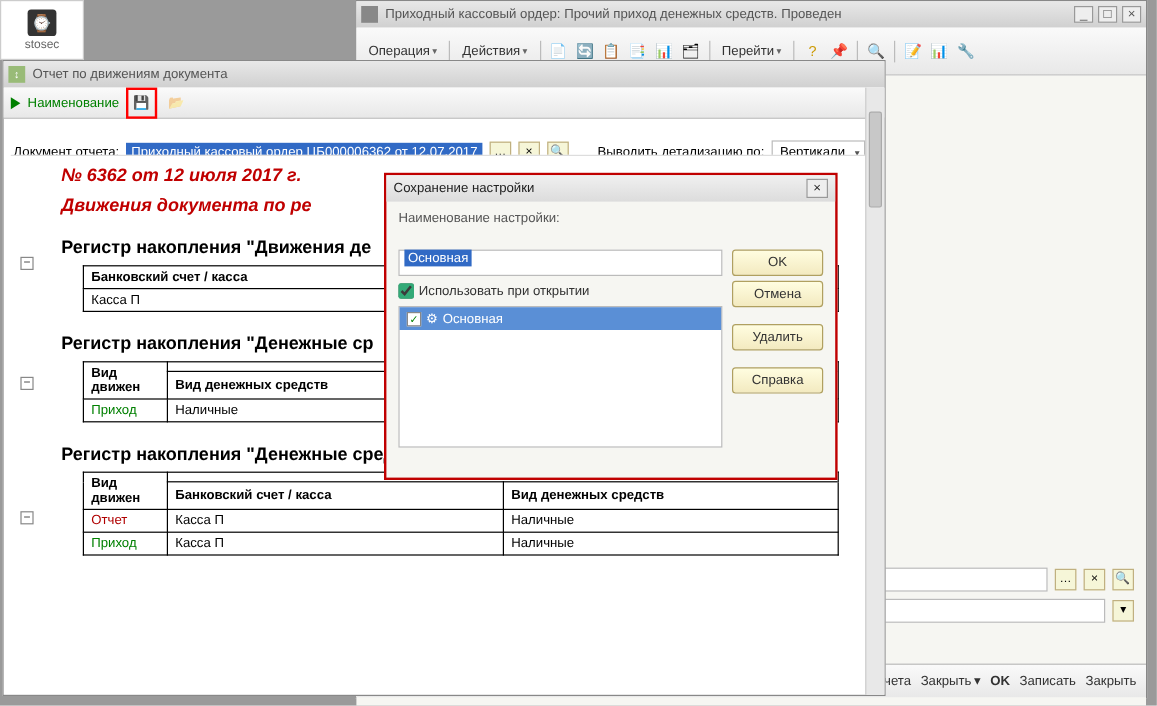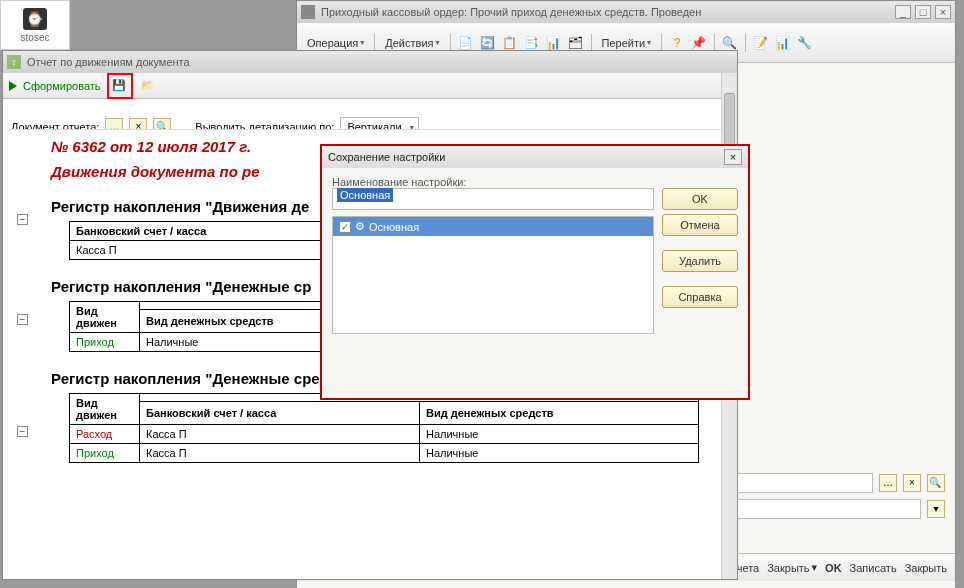--- a/index.html
+++ b/index.html
@@ -47,25 +47,25 @@
 .rep-h1 { color: #c00000; font-weight: bold; font-style: italic; font-size: 15px; margin: 8px 0 2px 42px; }
 .rep-h2 { font-weight: bold; font-size: 15px; margin: 18px 0 6px 42px; }
 .rep-table { border-collapse: collapse; margin-left: 60px; width: 630px; }
 .rep-table td, .rep-table th { border: 1px solid #000; padding: 3px 6px; text-align: left; font-weight: normal; font-size: 11px; }
 .rep-table th { font-weight: bold; }
 .td-green { color: #008000; }
 .td-red { color: #b00000; }
 .treemark { position: absolute; left: 8px; width: 11px; height: 11px; border: 1px solid #888; background: #fff; text-align: center; line-height: 9px; font-size: 10px; cursor: pointer; color: #333; }
 
 
-.dlg { position: absolute; left: 320px; top: 144px; width: 430px; height: 256px; border: 2px solid #c00000; background: #f6f6f2; display: flex; flex-direction: column; }
+.dlg { position: absolute; left: 320px; top: 144px; width: 378px; height: 256px; border: 2px solid #c00000; background: #f6f6f2; display: flex; flex-direction: column; }
 .dlg-title { height: 22px; background: linear-gradient(#f0f0f0,#dcdcdc); display: flex; align-items: center; padding: 0 6px; font-weight: normal; color: #222; }
 .dlg-title .x { margin-left: auto; width: 18px; height: 16px; border: 1px solid #999; background: #eee; text-align: center; line-height: 14px; cursor: pointer; font-family: sans-serif; }
 .dlg-body { flex: 1; padding: 8px 10px; position: relative; }
-.dlg-lbl { color: #555; margin-bottom: 0; }
+.dlg-lbl { color: #555; margin-bottom: 20px; }
 .dlg-row { display: flex; gap: 8px; }
 .dlg-left { flex: 1; display: flex; flex-direction: column; gap: 6px; }
 .dlg-right { width: 76px; display: flex; flex-direction: column; gap: 4px; }
 .dlg-input { border: 1px solid #bbb; background: #fff; height: 22px; padding: 0 4px; }
 .dlg-input .sel { background: #316ac5; color: #fff; padding: 1px 3px; }
 .dlg-chk { display: flex; align-items: center; gap: 4px; color: #333; }
 .dlg-chk input { accent-color: #3a7; }
 .dlg-list { border: 1px solid #bbb; background: #fff; height: 118px; }
 .dlg-list .row { background: #5a8fd6; color: #fff; padding: 3px 6px; display: flex; align-items: center; gap: 4px; }
 .dlg-list .row .chk { width: 12px; height: 12px; background: #fff; border: 1px solid #888; display: inline-flex; align-items: center; justify-content: center; font-size: 9px; color: green; }
@@ -162,28 +162,29 @@
   </div>
 </div>
 
 <div class="fg-window">
   <div class="fg-title">
     <span class="ico">↕</span>
     <span>Отчет по движениям документа</span>
   </div>
   <div class="fg-toolbar">
     <span class="play"></span>
-    <span class="run">Сформировать</span>
+    <span class="run">Наименование</span>
     <span class="redbox">
       <span class="sqico">💾</span>
     </span>
     <span class="sqico" style="opacity:.5">📂</span>
   </div>
   <div class="fg-filterrow">
     <span>Документ отчета:</span>
+    <span class="val">Приходный кассовый ордер ЦБ000006362 от 12.07.2017</span>
     <span class="mbtn">…</span>
     <span class="mbtn">×</span>
     <span class="mbtn">🔍</span>
     <span style="margin-left:18px;">Выводить детализацию по:</span>
     <span class="combo">
         <span>Вертикали</span>
       </span>
   </div>
 
   <div class="report-area">
@@ -227,21 +228,21 @@
       <tbody>
           <tr>
         <th style="width:70px;" rowspan="2">Вид движен</th>
         <td colspan="2" style="border-bottom:none;"></td>
       </tr>
       <tr>
         <th style="width:280px;">Банковский счет / касса</th>
         <th>Вид денежных средств</th>
       </tr>
       <tr>
-        <td class="td-red">Расход</td>
+        <td class="td-red">Отчет</td>
         <td>Касса П</td>
         <td>Наличные</td>
       </tr>
       <tr>
         <td class="td-green">Приход</td>
         <td>Касса П</td>
         <td>Наличные</td>
       </tr>
     </tbody>
       </table>
@@ -254,20 +255,24 @@
 <div class="dlg">
   <div class="dlg-title">
     <span>Сохранение настройки</span>
     <span class="x">×</span>
   </div>
   <div class="dlg-body">
     <div class="dlg-lbl">Наименование настройки:</div>
     <div class="dlg-row">
       <div class="dlg-left">
         <div class="dlg-input"><span class="sel">Основная</span></div>
+        <label class="dlg-chk">
+            <input type="checkbox" checked="" style="">
+            <span>Использовать при открытии</span>
+          </label>
         <div class="dlg-list">
           <div class="row">
             <span class="chk">✓</span>
             <span style="font-size:11px;">⚙</span>
             <span>Основная</span>
           </div>
         </div>
       </div>
       <div class="dlg-right">
         <div class="btn3d">OK</div>

